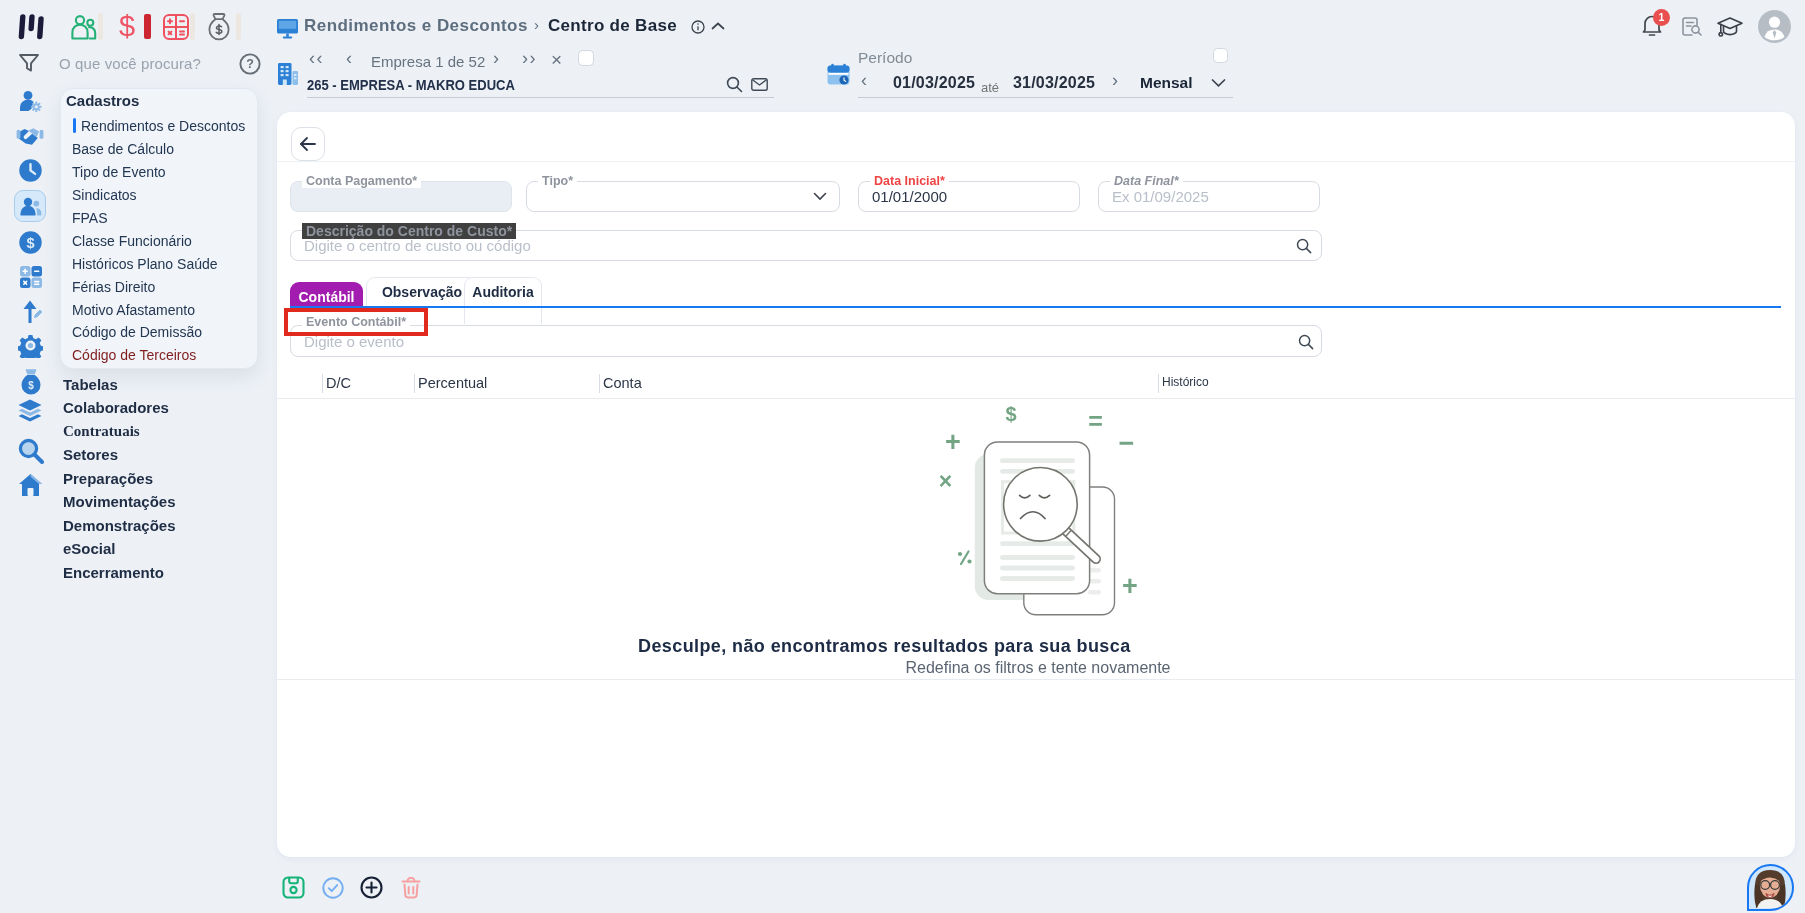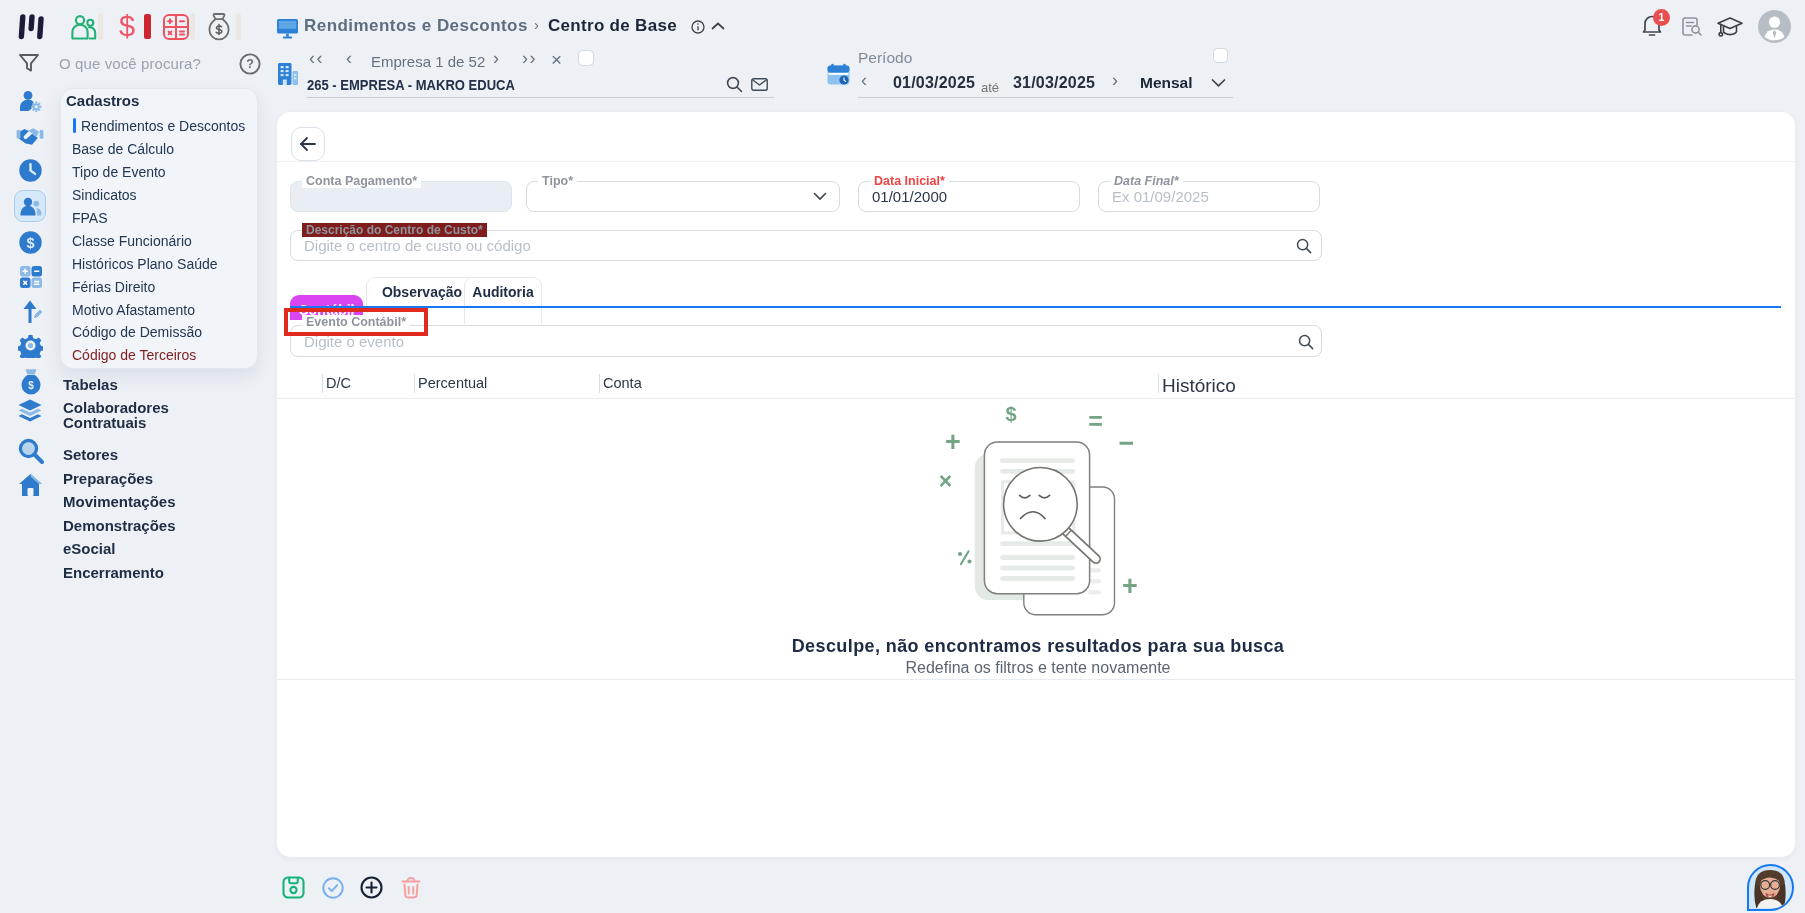--- a/index.html
+++ b/index.html
@@ -168,21 +168,21 @@
 <div class="abs" style="left:72px; top:210px; font-size:14px; color:#233752;">FPAS</div>
 <div class="abs" style="left:72px; top:233px; font-size:14px; color:#233752;">Classe Funcionário</div>
 <div class="abs" style="left:72px; top:256px; font-size:14px; color:#233752;">Históricos Plano Saúde</div>
 <div class="abs" style="left:72px; top:279px; font-size:14px; color:#233752;">Férias Direito</div>
 <div class="abs" style="left:72px; top:302px; font-size:14px; color:#233752;">Motivo Afastamento</div>
 <div class="abs" style="left:72px; top:324px; font-size:14px; color:#233752;">Código de Demissão</div>
 <div class="abs" style="left:72px; top:347px; font-size:14px; color:#7f1d1d;text-align:center;">Código de Terceiros</div>
 
 <div class="abs" style="left:63px; top:376px; font-size:15px; font-weight:bold; color:#1e2c44;">Tabelas</div>
 <div class="abs" style="left:63px; top:399px; font-size:15px; font-weight:bold; color:#1e2c44;">Colaboradores</div>
-<div class="abs" style="left:63px; top:414px; font-size:15px; font-weight:bold; color:#1e2c44;">Contratuais</div>
+<div class="abs" style="left:63px; top:423px; font-size:15px; font-weight:bold; color:#1e2c44;font-family:Liberation Serif, serif;">Contratuais</div>
 <div class="abs" style="left:63px; top:446px; font-size:15px; font-weight:bold; color:#1e2c44;">Setores</div>
 <div class="abs" style="left:63px; top:470px; font-size:15px; font-weight:bold; color:#1e2c44;">Preparações</div>
 <div class="abs" style="left:63px; top:493px; font-size:15px; font-weight:bold; color:#1e2c44;">Movimentações</div>
 <div class="abs" style="left:63px; top:517px; font-size:15px; font-weight:bold; color:#1e2c44;">Demonstrações</div>
 <div class="abs" style="left:63px; top:540px; font-size:15px; font-weight:bold; color:#1e2c44;">eSocial</div>
 <div class="abs" style="left:63px; top:564px; font-size:15px; font-weight:bold; color:#1e2c44;">Encerramento</div>
 
 <svg class="abs" style="left:276px; top:17px;" width="23" height="23" viewBox="0 0 23 23">
   <rect x="1" y="2" width="21" height="14.5" rx="1.6" fill="#2c80d6"></rect>
   <rect x="2.8" y="3.8" width="17.4" height="8" fill="#5ea6e6"></rect>
@@ -305,49 +305,49 @@
 
 <div class="abs" style="left:858px; top:181px; width:222px; height:31px; background:#fff; border:1px solid #d7dce3; border-radius:8px;"></div>
 <div class="abs" style="left:870px; top:174px; font-size:12.5px; font-weight:bold; color:#ef4444; background:#fff; padding:0 4px;">Data Inicial*</div>
 <div class="abs" style="left:872px; top:188px; font-size:15px; color:#2b3648;">01/01/2000</div>
 
 <div class="abs" style="left:1098px; top:181px; width:222px; height:31px; background:#fff; border:1px solid #d7dce3; border-radius:8px;"></div>
 <div class="abs" style="left:1110px; top:174px; font-size:12.5px; font-weight:bold; color:#8e939d; background:#fff; padding:0 4px;font-style:italic;">Data Final*</div>
 <div class="abs" style="left:1112px; top:188px; font-size:15px; color:#b9bfc9;">Ex 01/09/2025</div>
 
 <div class="abs" style="left:290px; top:230px; width:1032px; height:31px; background:#fff; border:1px solid #d7dce3; border-radius:8px;"></div>
-<div class="abs" style="left:302px; top:223px; font-size:12px; font-weight:bold; color:#8e939d; background:#7f1d1d; padding:0 4px;">Descrição do Centro de Custo*</div>
+<div class="abs" style="left:302px; top:223px; font-size:14px; font-weight:bold; color:#8e939d; background:#404040; padding:0 4px;">Descrição do Centro de Custo*</div>
 <div class="abs" style="left:304px; top:237px; font-size:15px; color:#b9bfc9;">Digite o centro de custo ou código</div>
 <svg class="abs" style="left:1296px; top:238px;" width="16" height="16" viewBox="0 0 16 16" fill="none" stroke="#3f4a56" stroke-width="1.5">
   <circle cx="6.6" cy="6.6" r="5.1"></circle>
     <line x1="10.6" y1="10.6" x2="14.6" y2="14.6" stroke-linecap="round"></line>
 </svg>
 
-<div class="abs" style="left:290px; top:295px; width:73px; height:25px; background:#d946ef; border-radius:9px 9px 0 0; color:#fff; font-size:14px; font-weight:bold; text-align:center; line-height:30px;">Contábil</div>
+<div class="abs" style="left:290px; top:282px; width:73px; height:25px; background:#a21caf; border-radius:9px 9px 0 0; color:#fff; font-size:14px; font-weight:bold; text-align:center; line-height:30px;">Contábil</div>
 <div class="abs" style="left:366px; top:277px; width:112px; height:30px; background:#fff; border:1px solid #e4e8ee; border-bottom:none; border-radius:9px 9px 0 0; color:#1e2c44; font-size:14px; font-weight:bold; text-align:center; line-height:28px;">Observação</div>
 <div class="abs" style="left:464px; top:277px; width:78px; height:47px; background:#fff; border:1px solid #e4e8ee; border-bottom:none; border-radius:9px 9px 0 0; color:#1e2c44; font-size:14px; font-weight:bold; text-align:center; line-height:28px;">Auditoria</div>
 <div class="abs" style="left:290px; top:306px; width:1491px; height:2px; background:#1877f2;"></div>
 
 <div class="abs" style="left:290px; top:325px; width:1032px; height:32px; background:#fff; border:1px solid #d7dce3; border-radius:8px;"></div>
 <div class="abs" style="left:302px; top:315px; font-size:12.5px; font-weight:bold; color:#8e939d; background:#fff; padding:0 4px;">Evento Contábil*</div>
 <div class="abs" style="left:284px; top:308px; width:144px; height:28px; border:4.5px solid #e02a1d;"></div>
 <div class="abs" style="left:304px; top:333px; font-size:15px; color:#b9bfc9;">Digite o evento</div>
 <svg class="abs" style="left:1298px; top:334px;" width="16" height="16" viewBox="0 0 16 16" fill="none" stroke="#3f4a56" stroke-width="1.5">
   <circle cx="6.6" cy="6.6" r="5.1"></circle>
     <line x1="10.6" y1="10.6" x2="14.6" y2="14.6" stroke-linecap="round"></line>
 </svg>
 
 <div class="abs" style="left:322px; top:374px; width:1px; height:19px; background:#d8dde3;"></div>
 <div class="abs" style="left:326px; top:375px; font-size:14.5px; color:#2b3648;">D/C</div>
 <div class="abs" style="left:414px; top:374px; width:1px; height:19px; background:#d8dde3;"></div>
 <div class="abs" style="left:418px; top:375px; font-size:14.5px; color:#2b3648;">Percentual</div>
 <div class="abs" style="left:599px; top:374px; width:1px; height:19px; background:#d8dde3;"></div>
 <div class="abs" style="left:603px; top:375px; font-size:14.5px; color:#2b3648;">Conta</div>
 <div class="abs" style="left:1158px; top:374px; width:1px; height:19px; background:#d8dde3;"></div>
-<div class="abs" style="left:1162px; top:375px; font-size:19px; color:#2b3648;">Histórico</div>
+<div class="abs" style="left:1162px; top:375px; font-size:12px; color:#2b3648;">Histórico</div>
 <div class="abs" style="left:277px; top:398px; width:1518px; height:1px; background:#e8ecef;"></div>
 
 <svg class="abs" style="left:925px; top:398px;" width="220" height="225" viewBox="0 0 220 225">
 
   <rect x="49.7" y="56" width="100.3" height="146" rx="14" fill="#e3e9e4"></rect>
 
   <rect x="98.8" y="89" width="90.7" height="127.8" rx="12" fill="#fff" stroke="#7e807c" stroke-width="1.4"></rect>
   <g fill="#eceeec">
     <rect x="163" y="170" width="13" height="4.6" rx="2.3"></rect>
     <rect x="163" y="181" width="13" height="4.6" rx="2.3"></rect>
@@ -384,21 +384,21 @@
     <text x="20.5" y="91" font-size="23">×</text>
     <text x="205" y="197" font-size="27">+</text>
   </g>
   <g stroke="#73a584" fill="#73a584">
     <line x1="36" y1="166" x2="43.5" y2="153.5" stroke-width="2.2" stroke-linecap="round"></line>
     <circle cx="35" cy="156" r="2.1" stroke="none"></circle>
     <circle cx="44.5" cy="163.5" r="2.1" stroke="none"></circle>
   </g>
 </svg>
 
-<div class="abs" style="left:638px; top:636px; width:800px; text-align:center; font-size:18px; font-weight:bold; color:#1d2b45; letter-spacing:0.4px;">Desculpe, não encontramos resultados para sua busca</div>
+<div class="abs" style="left:638px; top:636px; width:800px; font-size:18px; font-weight:bold; color:#1d2b45; letter-spacing:0.4px;">Desculpe, não encontramos resultados para sua busca</div>
 <div class="abs" style="left:638px; top:659px; width:800px; text-align:center; font-size:16px; color:#5b6572;">Redefina os filtros e tente novamente</div>
 <div class="abs" style="left:277px; top:679px; width:1518px; height:1px; background:#e8ecef;"></div>
 
 <svg class="abs" style="left:282px; top:876px;" width="23" height="23" viewBox="0 0 23 23" fill="none" stroke="#14b377" stroke-width="2.1" stroke-linejoin="round">
   <path d="M1.5 6 a4.5 4.5 0 0 1 4.5 -4.5 h11 a4.5 4.5 0 0 1 4.5 4.5 v11 a4.5 4.5 0 0 1 -4.5 4.5 h-11 a4.5 4.5 0 0 1 -4.5 -4.5 z"></path>
   <path d="M7.2 1.8 v3.4 a2 2 0 0 0 2 2 h4.6 a2 2 0 0 0 2 -2 v-3.4"></path>
   <circle cx="11.5" cy="14" r="3.1"></circle>
 </svg>
 
 <svg class="abs" style="left:322px; top:877px;" width="22" height="22" viewBox="0 0 22 22" fill="none" stroke="#74aef0" stroke-width="1.9" stroke-linecap="round" stroke-linejoin="round">

